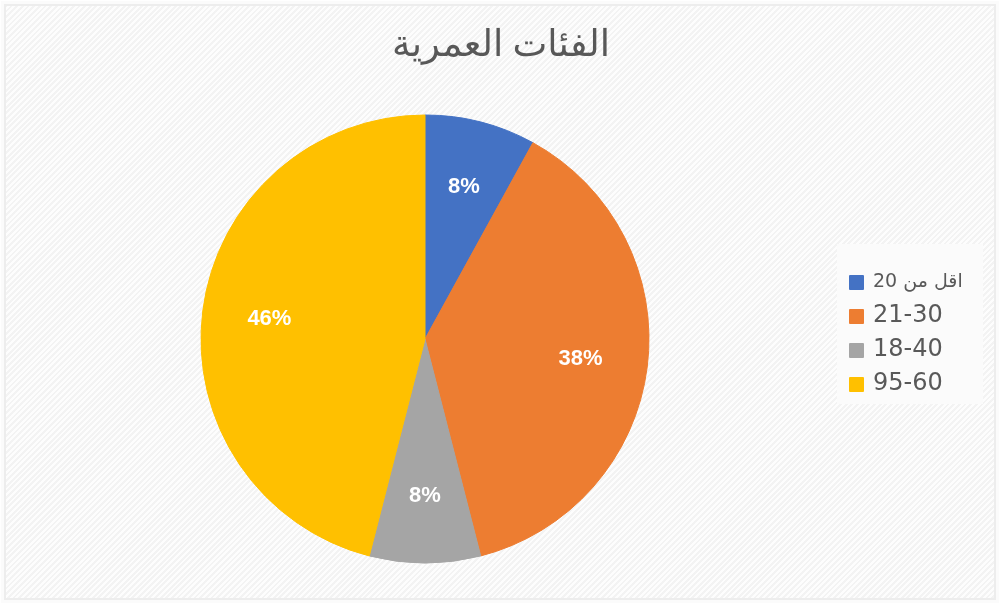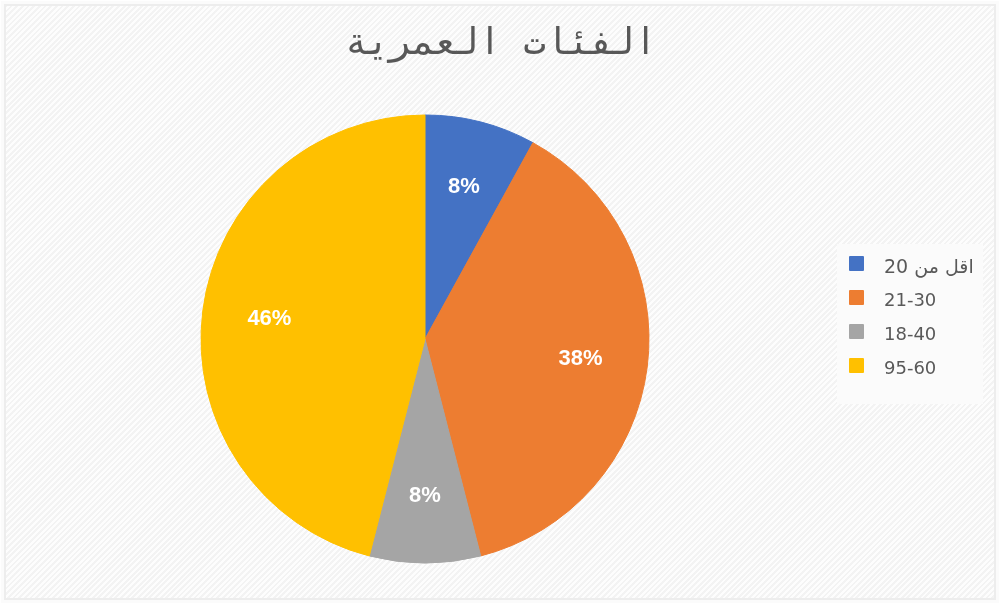--- a/index.html
+++ b/index.html
@@ -36,21 +36,21 @@
   
   #chart-title {
     position: absolute;
     top: 14px;
     left: 0;
     width: 1000px;
     text-align: center;
     font-size: 37px;
     line-height: 58px;
     color: #585858;
-    font-family: Liberation Mono, monospace;
+    font-family: Liberation Serif, serif;
     direction: rtl;
     unicode-bidi: bidi-override;
     white-space: nowrap;
     letter-spacing: 0px;
   }
 
   
   #pie-wrap {
     position: absolute;
     left: 0;
@@ -79,34 +79,33 @@
     left: 836px;
     top: 243px;
     width: 146px;
     padding: 12px 10px 12px 12px;
     box-sizing: border-box;
     background: #fbfbfb;
     direction: ltr;
   }
   .legend-row {
     display: flex;
-    align-items: flex-start;
+    align-items: flex-end;
     height: 34px;
     direction: ltr;
-    gap: 11px;
   }
   .legend-swatch {
     width: 15px;
     height: 15px;
     flex: 0 0 15px;
     margin-right: 9px;
     border-radius: 1px;
   }
   .legend-label {
-    font-size: 18px;
+    font-size: 24px;
     color: #595959;
     font-family: "DejaVu Sans", "Liberation Sans", sans-serif;
     white-space: nowrap;
     line-height: 20px;
   }
   .legend-label.rtl {
     direction: rtl;
     unicode-bidi: embed;
     font-size: 19px;
   }

